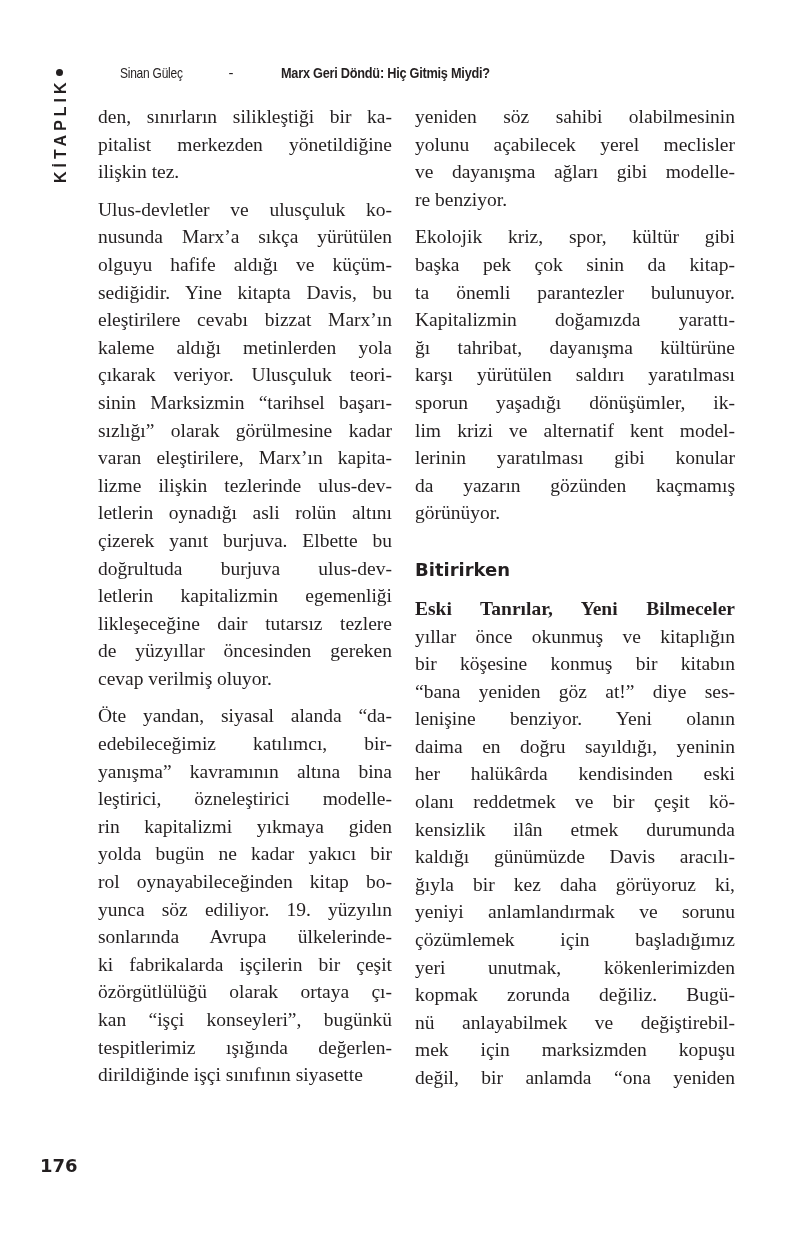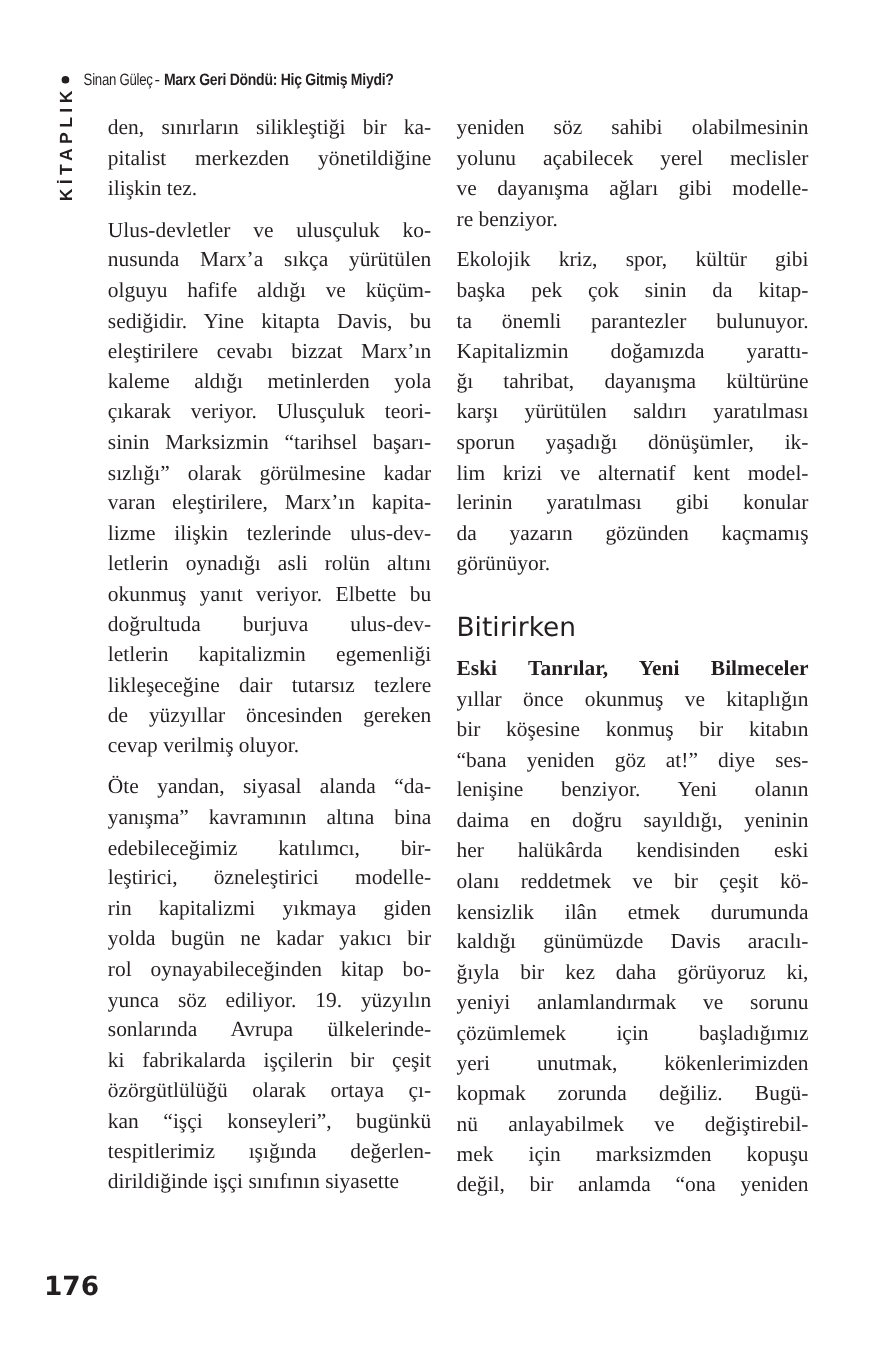--- a/index.html
+++ b/index.html
@@ -1,31 +1,31 @@
 <!DOCTYPE html>
 <html><head>
   <meta charset="utf-8">
   <style>
     html, body { margin: 0; padding: 0; background: #ffffff; }
     body { width: 798px; height: 1241px; position: relative; overflow: hidden; color: #231f20; }
-    .header { position: absolute; left: 56px; top: 64px; font-family: "Liberation Sans", sans-serif; font-size: 15px; letter-spacing: -0.3px; display: flex; align-items: center; white-space: nowrap; }
+    .header { position: absolute; left: 56px; top: 64px; font-family: "Liberation Sans", sans-serif; font-size: 15px; letter-spacing: -0.3px; display: flex; align-items: center; white-space: nowrap; gap: 44px; }
     .header .bullet { display: inline-block; width: 7px; height: 7px; border-radius: 50%; background: #231f20; margin-right: 13px; }
     .header .author { font-weight: normal; transform: scaleX(0.8); transform-origin: left; display: inline-block; }
     .header .sep { margin: 0 4px 0 -14px; }
     .header .title { font-weight: bold; transform: scaleX(0.85); transform-origin: left; display: inline-block; }
     .side-label { position: absolute; left: 52px; top: 183px; transform: rotate(-90deg); transform-origin: left top; font-family: "Liberation Sans", sans-serif; font-weight: bold; font-size: 16px; letter-spacing: 4px; white-space: nowrap; }
     .col { position: absolute; top: 103px; font-family: "Liberation Serif", serif; font-size: 19.5px; line-height: 27.6px; }
     .col-left { left: 98px; width: 294px; }
     .col-right { left: 415px; width: 320px; }
     .line { display: block; text-align: justify; text-align-last: justify; white-space: nowrap; height: 27.6px; overflow: visible; }
     .line.last { text-align-last: left; }
     .para { margin: 0 0 10px 0; }
-    .subheading { font-family: "DejaVu Sans", sans-serif; font-size: 24px; margin: 28px 0 10px 0; height: 30px; line-height: 30px; }
+    .subheading { font-family: "DejaVu Sans", sans-serif; font-size: 18px; margin: 28px 0 10px 0; height: 30px; line-height: 30px; font-weight: bold; }
     .bold { font-weight: bold; }
-    .page-number { position: absolute; left: 40px; top: 1155px; font-family: "DejaVu Sans", sans-serif; font-weight: bold; font-size: 24px; }
+    .page-number { position: absolute; left: 40px; top: 1155px; font-family: "DejaVu Sans", sans-serif; font-weight: bold; font-size: 18px; }
   </style>
 </head>
 <body>
 
 <div class="header">
   <span class="bullet"></span>
   <span class="author">Sinan Güleç</span>
   <span class="sep">-</span>
   <span class="title">Marx Geri Döndü: Hiç Gitmiş Miydi?</span>
 </div>
@@ -44,31 +44,31 @@
       <span class="line">olguyu hafife aldığı ve küçüm-</span>
       <span class="line">sediğidir. Yine kitapta Davis, bu</span>
       <span class="line">eleştirilere cevabı bizzat Marx’ın</span>
       <span class="line">kaleme aldığı metinlerden yola</span>
       <span class="line">çıkarak veriyor. Ulusçuluk teori-</span>
       <span class="line">sinin Marksizmin “tarihsel başarı-</span>
       <span class="line">sızlığı” olarak görülmesine kadar</span>
       <span class="line">varan eleştirilere, Marx’ın kapita-</span>
       <span class="line">lizme ilişkin tezlerinde ulus-dev-</span>
       <span class="line">letlerin oynadığı asli rolün altını</span>
-      <span class="line">okunmuş yanıt veriyor. Elbette bu</span>
+      <span class="line">çizerek yanıt burjuva. Elbette bu</span>
       <span class="line">doğrultuda burjuva ulus-dev-</span>
       <span class="line">letlerin kapitalizmin egemenliği</span>
       <span class="line">likleşeceğine dair tutarsız tezlere</span>
       <span class="line">de yüzyıllar öncesinden gereken</span>
       <span class="line last">cevap verilmiş oluyor.</span>
     </div>
   <div class="para">
       <span class="line">Öte yandan, siyasal alanda “da-</span>
+      <span class="line">edebileceğimiz katılımcı, bir-</span>
       <span class="line">yanışma” kavramının altına bina</span>
-      <span class="line">edebileceğimiz katılımcı, bir-</span>
       <span class="line">leştirici, özneleştirici modelle-</span>
       <span class="line">rin kapitalizmi yıkmaya giden</span>
       <span class="line">yolda bugün ne kadar yakıcı bir</span>
       <span class="line">rol oynayabileceğinden kitap bo-</span>
       <span class="line">yunca söz ediliyor. 19. yüzyılın</span>
       <span class="line">sonlarında Avrupa ülkelerinde-</span>
       <span class="line">ki fabrikalarda işçilerin bir çeşit</span>
       <span class="line">özörgütlülüğü olarak ortaya çı-</span>
       <span class="line">kan “işçi konseyleri”, bugünkü</span>
       <span class="line">tespitlerimiz ışığında değerlen-</span>

